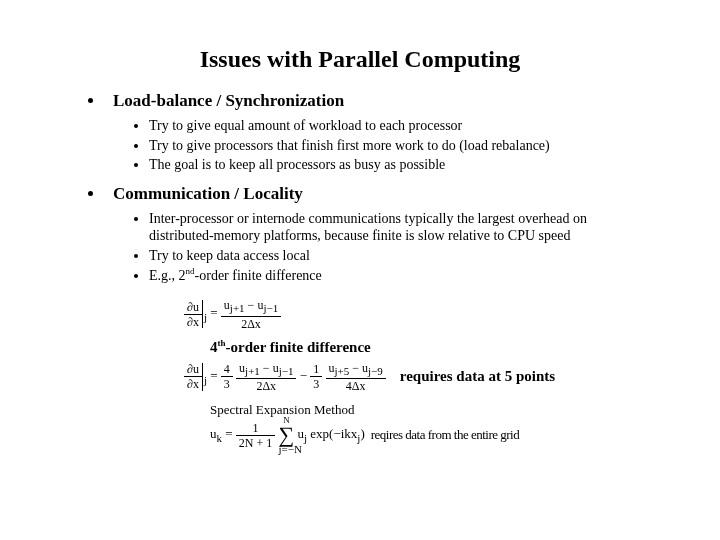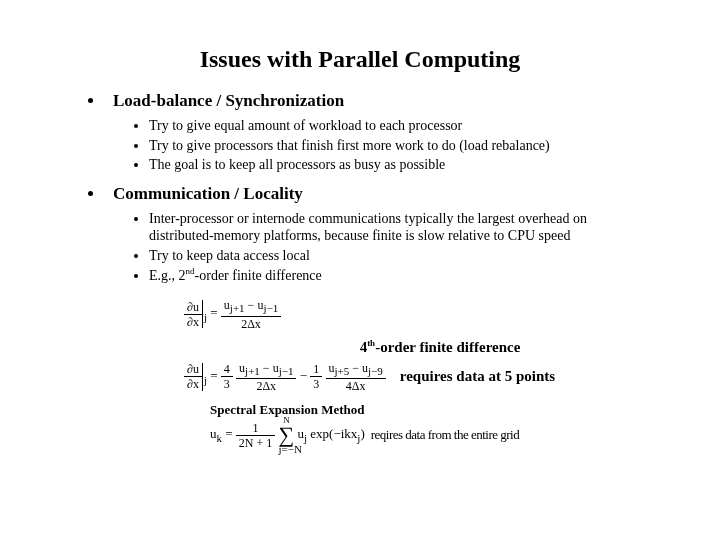--- a/index.html
+++ b/index.html
@@ -62,21 +62,20 @@
     white-space: nowrap;
   }
   .req-label {
     font-weight: bold;
     font-size: 15px;
   }
   .fourth-label {
     font-weight: bold;
     font-size: 15px;
     margin: 8px 0 4px 60px;
-    text-align: center;
   }
   
   .frac {
     display: inline-block;
     vertical-align: middle;
     text-align: center;
     font-size: 12px;
     line-height: 1;
   }
   .frac .num {
@@ -96,21 +95,21 @@
     margin-right:1px;
   }
   .sub-s { font-size: 11px; vertical-align: sub; }
   .sup-s { font-size: 9px; vertical-align: super; }
   .spectral-block {
     margin: 10px 0 0 60px;
     font-size: 13px;
   }
   .spectral-title {
     font-family: "Times New Roman", serif;
-    font-weight: bold;
+    font-weight: normal;
     margin-bottom: 4px;
   }
   .bigop {
     font-size: 22px;
     display:inline-block;
     vertical-align: middle;
     position: relative;
     line-height:1;
   }
   .bigop .top { position:absolute; top:-8px; left:0; right:0; text-align:center; font-size:9px;}

